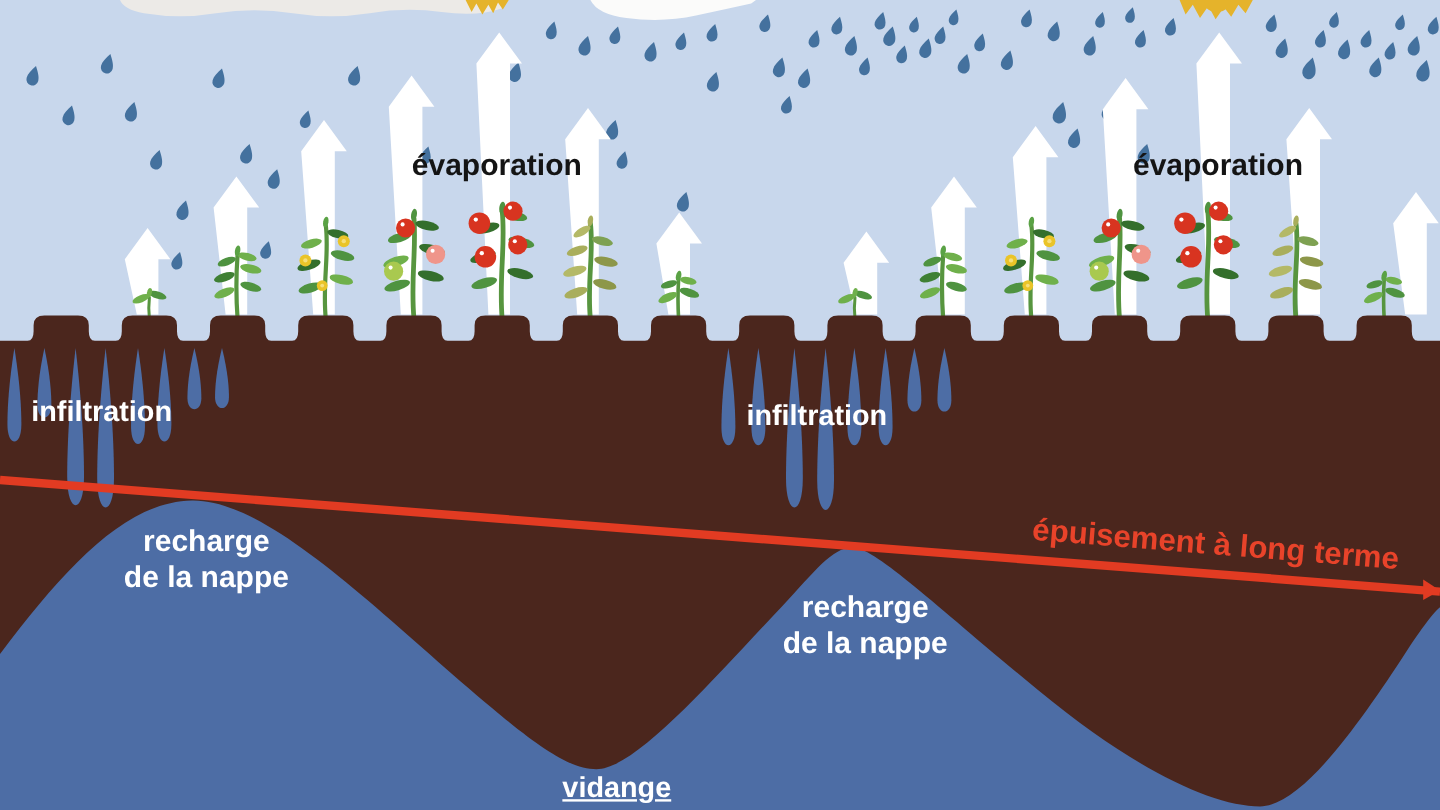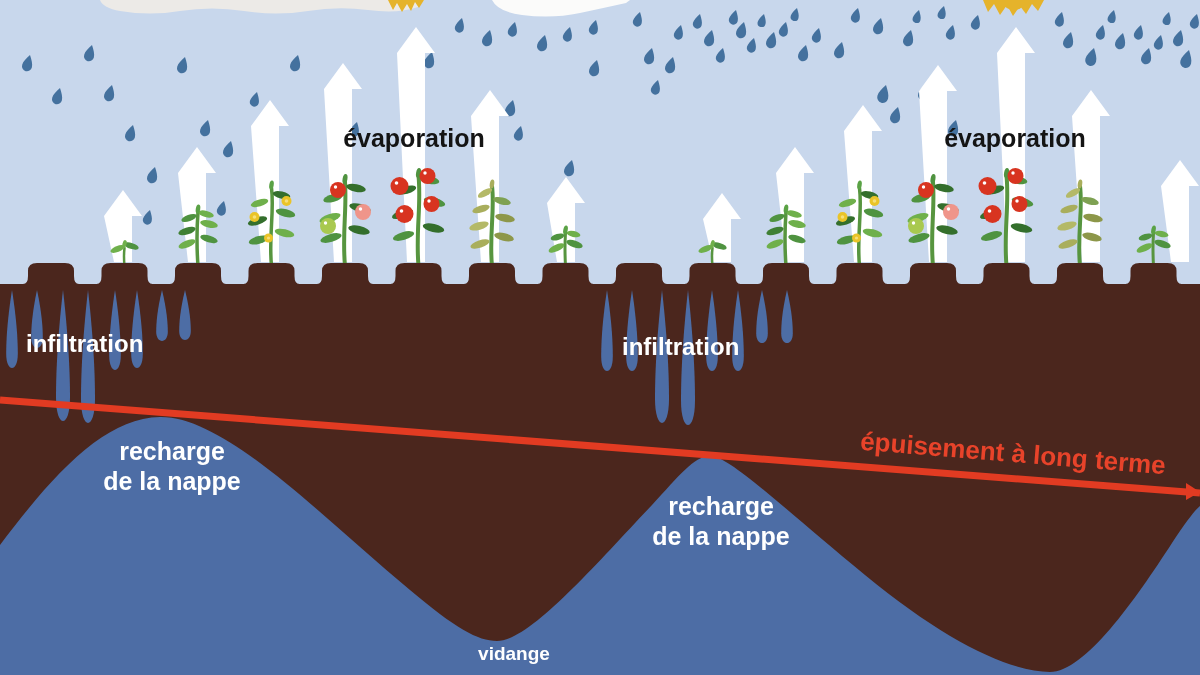--- a/index.html
+++ b/index.html
@@ -274,14 +274,14 @@
     <div>recharge</div>
     <div>de la nappe</div>
   </div>
   <div class="lbl center" style="left: 631px; top: 491px; width: 180px; font-size: 25px; line-height: 30px; color: rgb(255, 255, 255);">
     <div>recharge</div>
     <div>de la nappe</div>
   </div>
 
   <div class="lbl center" style="left: 858px; top: 438px; width: 310px; font-size: 26px; transform: rotate(4.6deg); color: rgb(232, 67, 42);">épuisement à long terme</div>
 
-  <div class="lbl center" style="left: 424px; top: 643px; width: 180px; font-size: 19px; color: rgb(255, 255, 255);">vidange</div>
+  <div class="lbl center" style="left: 424px; top: 643px; width: 180px; font-size: 24px; color: rgb(255, 255, 255); text-decoration: underline;">vidange</div>
 </div>
 
 </body></html>

